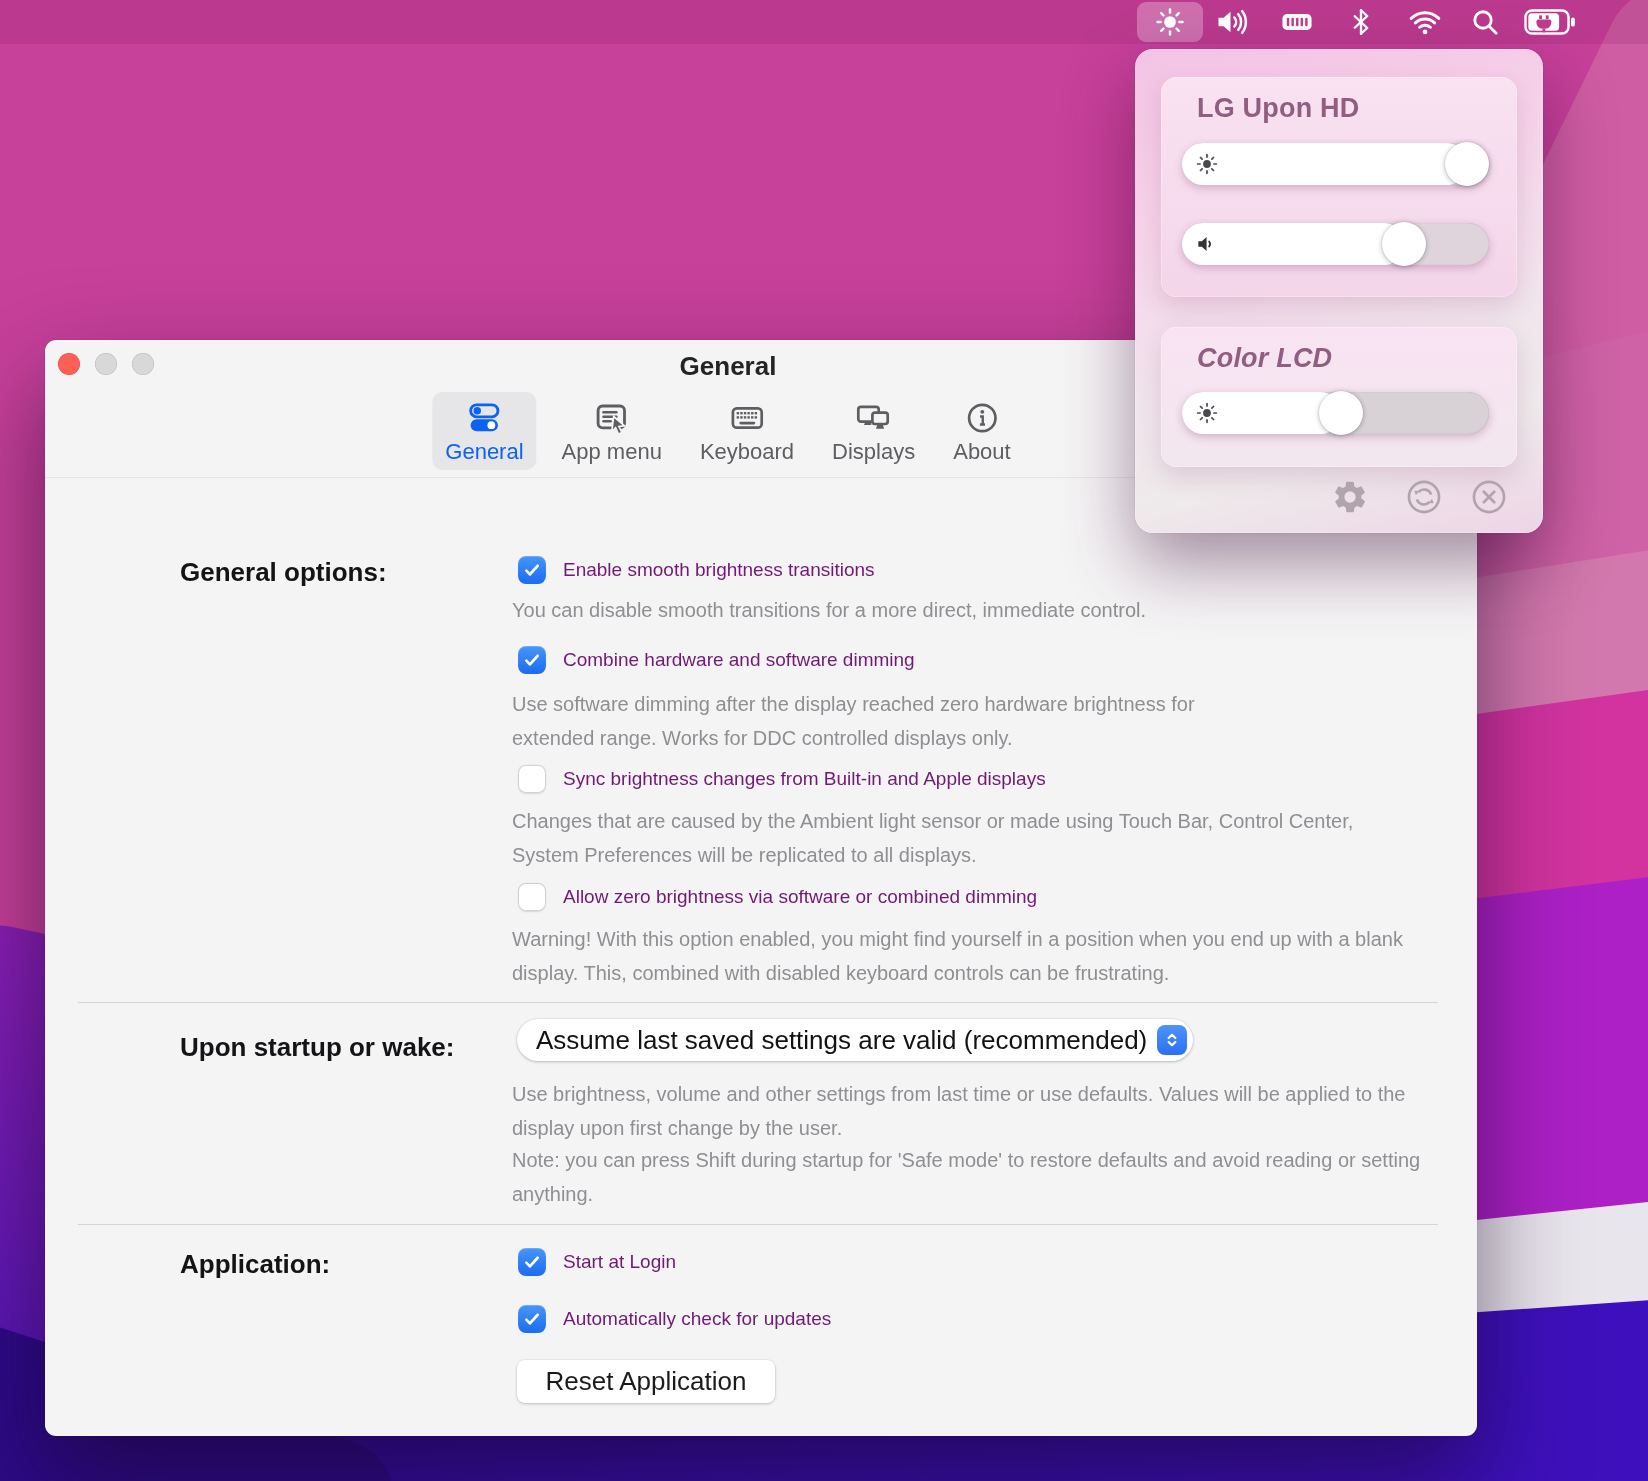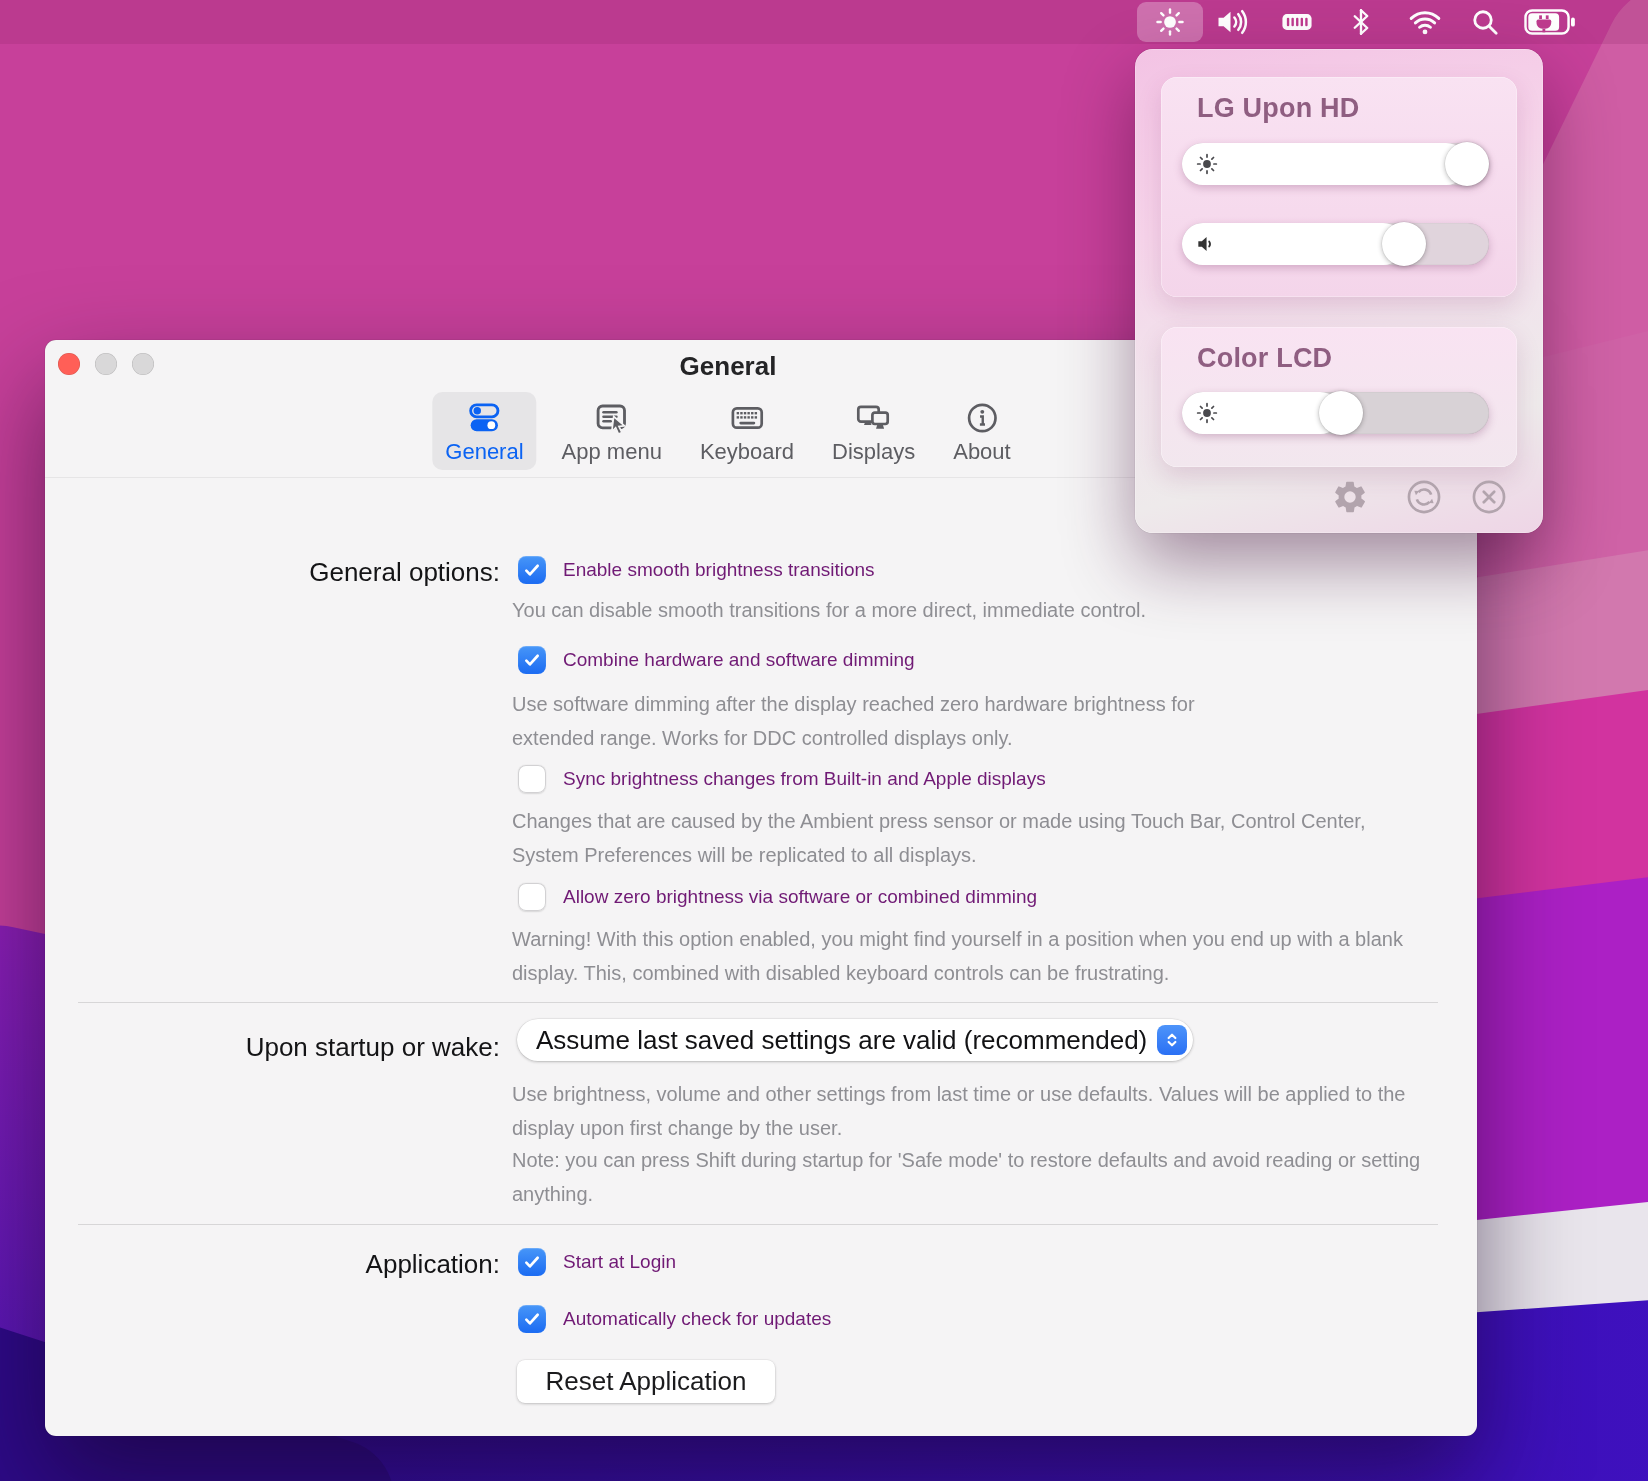--- a/index.html
+++ b/index.html
@@ -21,21 +21,21 @@
   .mb-ic{position:absolute;top:0;height:44px;display:flex;align-items:center;justify-content:center;color:#fff;}
   #mb-hl{position:absolute;left:1137px;top:2px;width:66px;height:40px;border-radius:9px;background:rgba(255,255,255,0.28);}
 
   
   #popover{position:absolute;left:1135px;top:49px;width:408px;height:484px;border-radius:18px;
     background:linear-gradient(165deg,#f3c3e4 0%,#f6d4ea 32%,#f1e4ec 58%,#eeeaeb 78%,#eed5e6 100%);
     box-shadow:0 30px 70px rgba(60,8,50,0.45),0 0 0 0.5px rgba(255,255,255,0.45) inset,0 0 1px rgba(0,0,0,0.4);}
   .display-card{position:absolute;left:26px;width:356px;border-radius:16px;
     background:linear-gradient(180deg,#f9e2f2,#f4d5ea);
     box-shadow:0 10px 24px rgba(130,40,100,0.16),0 0 0 0.5px rgba(255,255,255,0.6) inset;}
-  #card-lcd{background:linear-gradient(180deg,#f9e3f2,#f2e7ee);}
+  #card-lcd{background:linear-gradient(180deg,#f9e3f2,#f2e7ee);font-style:italic;}
   .display-title{position:absolute;left:36px;top:16px;font-size:27px;font-weight:bold;color:#8f5e81;letter-spacing:0.2px;}
   .slider{position:absolute;height:42px;border-radius:21px;background:#e0d4dc;
     box-shadow:0 3px 8px rgba(120,50,100,0.28),inset 0 0 1px rgba(0,0,0,0.25);}
   .slider.gray{background:#d8d2d6;}
   .slider .fill{position:absolute;left:0;top:0;bottom:0;border-radius:21px;background:#fff;
     width:calc((100% - 44px) * var(--p) / 100 + 22px);}
   .slider .knob{position:absolute;top:-1px;width:44px;height:44px;border-radius:50%;background:#fff;
     left:calc((100% - 44px) * var(--p) / 100);
     box-shadow:0 1px 5px rgba(0,0,0,0.3),0 0 0 0.5px rgba(0,0,0,0.08);}
   .s-icon{position:absolute;left:12px;top:8px;width:26px;height:26px;color:#4a4a4e;}
@@ -50,21 +50,21 @@
   #tl-min{left:50px;background:#d9d8d9;}
   #tl-zoom{left:87px;background:#d9d8d9;}
   #win-title{position:absolute;left:683px;top:11px;transform:translateX(-50%);
     font-size:26px;font-weight:bold;color:#242426;}
   #toolbar{position:absolute;left:683px;top:52px;transform:translateX(-50%);display:flex;gap:12px;align-items:stretch;}
   .tab{display:flex;flex-direction:column;align-items:center;gap:4px;padding:8px 13px 6px;border-radius:10px;color:#5d5d62;cursor:default;}
   .tab[data-selected="true"]{background:#e6e5e7;color:#0b63f3;}
   .tab-icon{width:36px;height:36px;}
   .tab-label{font-size:22px;line-height:24px;}
 
-  .form-label{position:absolute;left:135px;width:320px;text-align:right;font-size:26px;color:#141416;}
+  .form-label{position:absolute;left:135px;width:320px;font-size:26px;color:#141416;font-weight:bold;}
   .cb-row{position:absolute;left:473px;display:flex;align-items:center;gap:17px;}
   .cb{width:28px;height:28px;border-radius:8px;flex:none;display:flex;align-items:center;justify-content:center;}
   .cb[data-checked="true"]{background:linear-gradient(180deg,#4796f8,#1b6bf2);box-shadow:inset 0 0.5px 1px rgba(255,255,255,0.4);}
   .cb[data-checked="false"]{background:#fff;box-shadow:inset 0 0 0 1px #d2d1d3,0 0.5px 1.5px rgba(0,0,0,0.12);}
   .cb-label{font-size:19px;color:#701a75;}
   .desc{position:absolute;left:467px;font-size:20px;line-height:34px;color:#8e8e93;}
 
   .divider{position:absolute;left:33px;width:1360px;height:1px;background:rgba(0,0,0,0.12);}
 
   #dropdown{position:absolute;left:472px;top:679px;width:676px;height:42px;border-radius:21px;background:#fff;
@@ -268,21 +268,21 @@
       <span class="cb-label">Combine hardware and software dimming</span>
     </div>
     <div class="desc" style="top:347px;max-width:765px;">Use software dimming after the display reached zero hardware brightness for extended range. Works for DDC controlled displays only.</div>
 
     <div class="cb-row" style="top:425px;">
       <span class="cb" data-checked="false">
         
       </span>
       <span class="cb-label">Sync brightness changes from Built-in and Apple displays</span>
     </div>
-    <div class="desc" style="top:464px;max-width:905px;">Changes that are caused by the Ambient press sensor or made using Touch Bar, Control Center, System Preferences will be replicated to all displays.</div>
+    <div class="desc" style="top:464px;max-width:905px;">Changes that are caused by the Ambient light sensor or made using Touch Bar, Control Center, System Preferences will be replicated to all displays.</div>
 
     <div class="cb-row" style="top:543px;">
       <span class="cb" data-checked="false">
         
       </span>
       <span class="cb-label">Allow zero brightness via software or combined dimming</span>
     </div>
     <div class="desc" style="top:582px;max-width:930px;">Warning! With this option enabled, you might find yourself in a position when you end up with a blank display. This, combined with disabled keyboard controls can be frustrating.</div>
 
     <div class="divider" style="top:662px;"></div>

